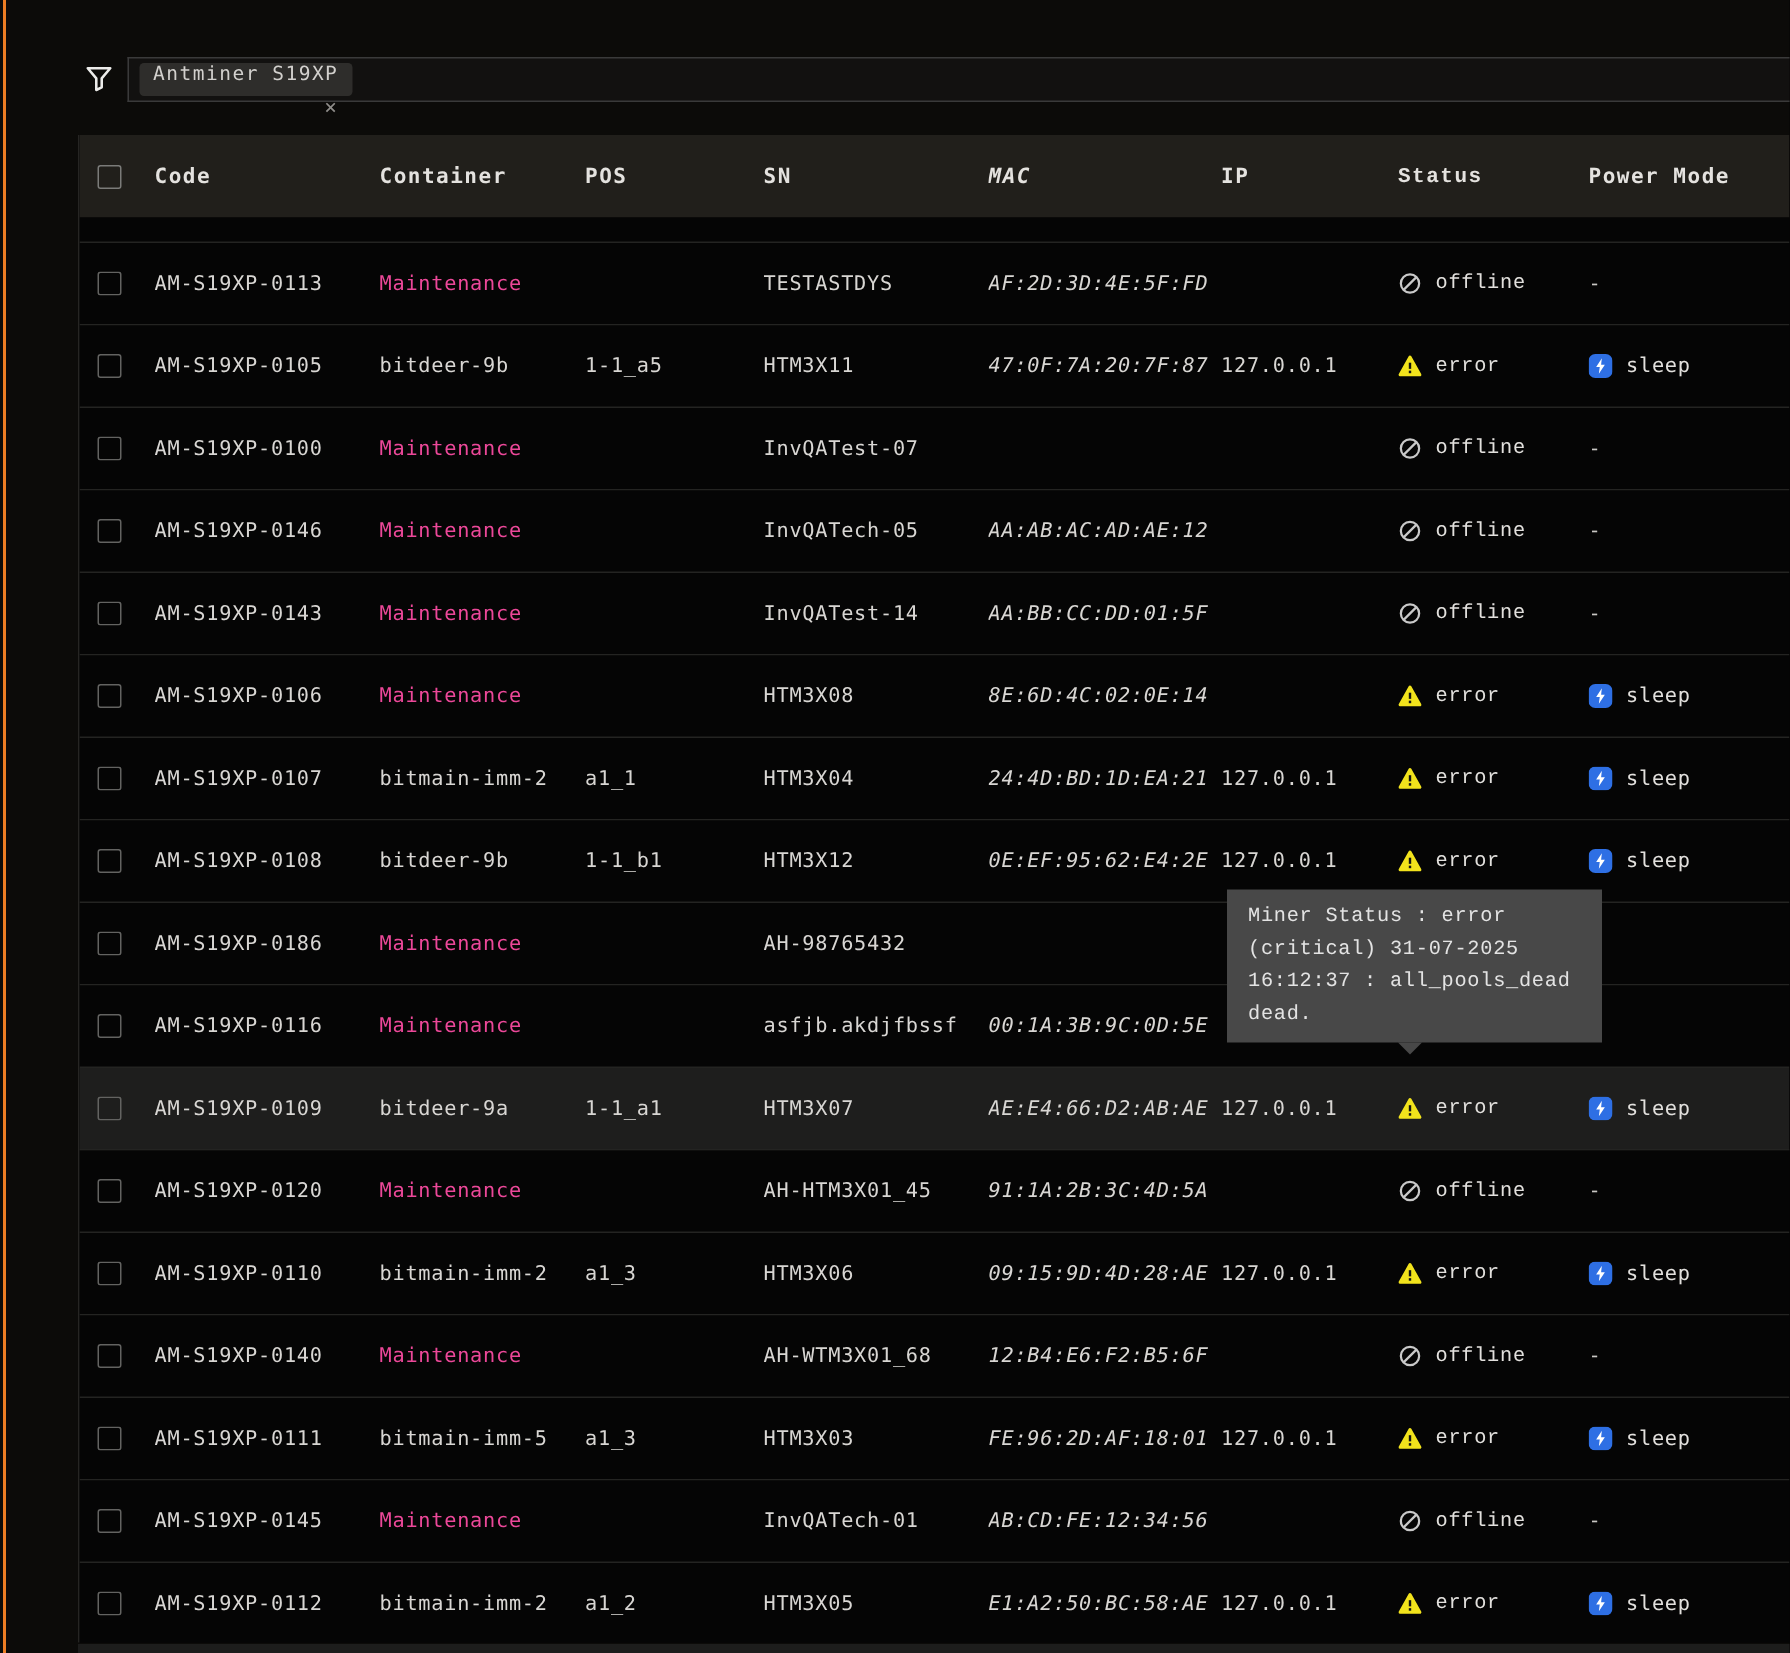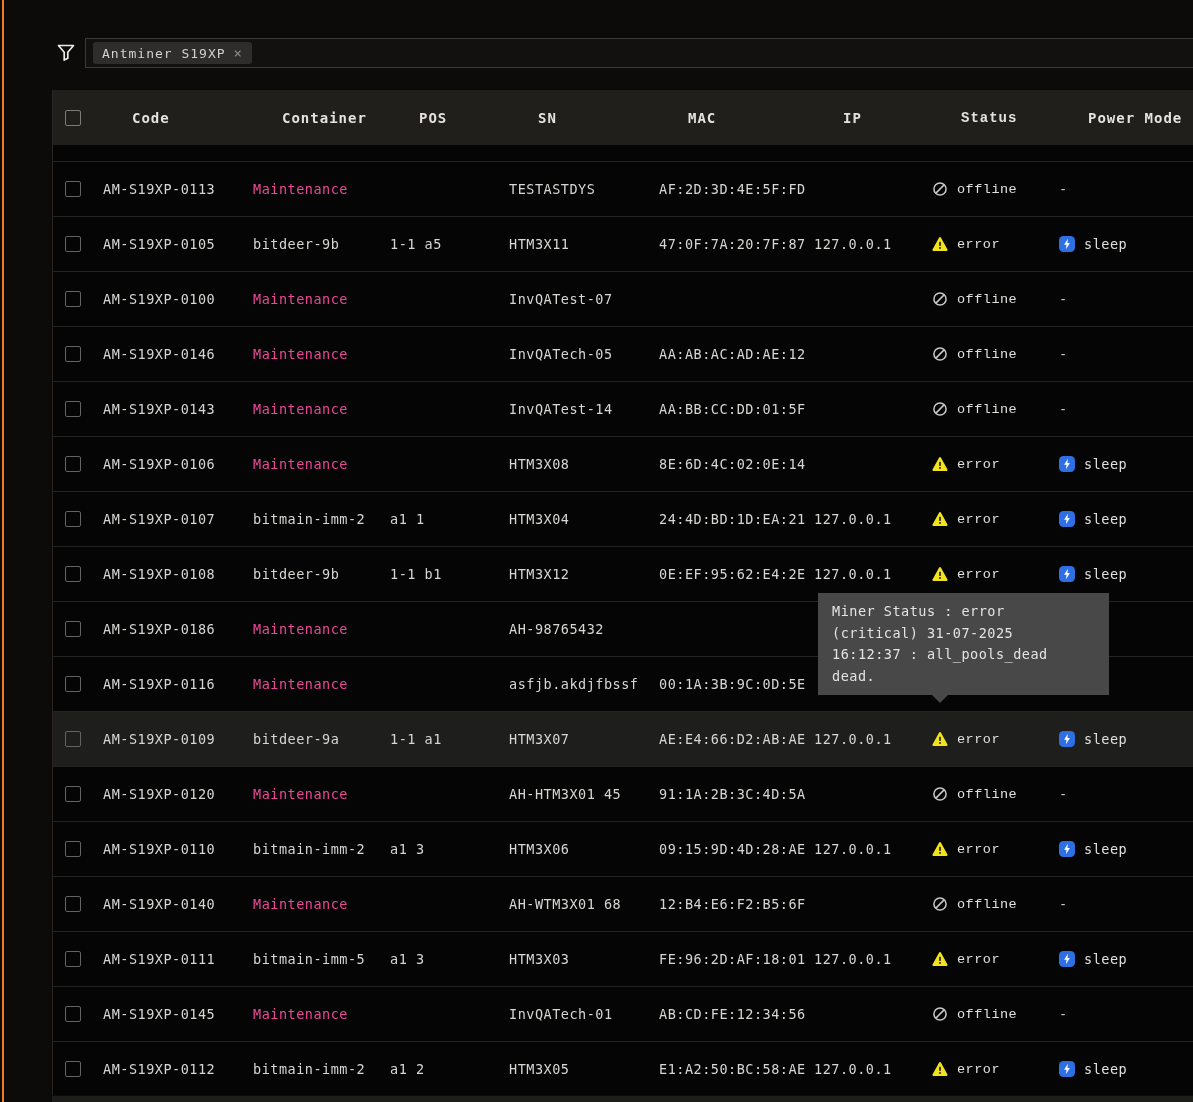--- a/index.html
+++ b/index.html
@@ -14,61 +14,61 @@
 
   
   .funnel-btn { position:absolute; left:55px; top:42px; width:22px; height:22px; cursor:pointer; }
   .filter-input {
     position:absolute; left:85px; top:38px; right:0px; height:30px;
     border:1px solid #3a3a3a; border-right:none;
     display:flex; align-items:center; padding-left:7px; background:#121110;
   }
   .chip {
     background:#2e2d2b; border-radius:3px; height:22px; padding:0 9px;
-    display:inline-flex; align-items:center; gap:8px;
-    color:#d2d0cd; font-size:13px; letter-spacing:1px; white-space:nowrap;
+    display:inline-flex; align-items:flex-end; gap:8px;
+    color:#d2d0cd; font-size:13px; letter-spacing:1px; white-space:nowrap;flex-direction:column;
   }
   .chip-close { color:#8f8d8a; font-size:14px; cursor:pointer; line-height:1; }
 
   
   .table {
     position:absolute; left:52px; top:90px; right:0; height:1005px;
     overflow:hidden; border-left:1px solid #262523; background:#050505;
   }
   .t-row { display:flex; align-items:center; height:55px; border-bottom:1px solid #242422; background:#050505; }
   .t-row.hovered { background:#1e1e1d; }
   .header-row { background:#211f1b; border-bottom:none; }
   .partial-row { height:17px; background:#050505; border-bottom:1px solid #242422; }
 
   .cell { overflow:hidden; white-space:nowrap; font-size:13.5px; letter-spacing:0.5px; flex:none; }
   .cell-cb     { width:50px; padding-left:12px; }
   .cell-code   { width:150px; }
   .cell-container{ width:137px; }
   .cell-pos    { width:119px; }
   .cell-sn     { width:150px; }
-  .cell-mac    { width:155px; }
+  .cell-mac    { width:155px;font-style:italic; }
   .cell-ip     { width:118px; }
   .cell-status { width:127px; display:flex; align-items:center; gap:9px;font-family:Liberation Mono, monospace; }
   .cell-power  { flex:1 1 auto; display:flex; align-items:center; gap:9px; }
 
   .header-row .cell { font-size:14px; font-weight:bold; color:#e4e2df; letter-spacing:1px; }
 
   .checkbox { width:16px; height:16px; border:1.5px solid #636361; border-radius:2px; background:transparent; cursor:pointer; }
   .header-row .checkbox { border-color:#7b7b79; }
 
   .maintenance { color:#ec4899; }
   .ico { width:16px; height:16px; flex:none; display:block; }
   .status-label, .power-label { color:#e2e0dd; }
   .power-dash { color:#c9c7c4; }
 
   
   .tooltip {
-    position:absolute; left:818px; top:593px; width:291px;
+    position:absolute; left:818px; top:593px; width:250px;
     background:#484848; color:#e3e3e3; padding:8px 14px;
-    font-size:13.5px; line-height:21.5px; letter-spacing:0.5px; z-index:10;
+    font-size:13.5px; line-height:21.5px; letter-spacing:0.5px; z-index:10;font-family:Liberation Mono, monospace;
   }
   .tooltip::after {
     content:""; position:absolute; top:100%; left:114px;
     border-left:8px solid transparent; border-right:8px solid transparent;
     border-top:8px solid #484848;
   }
 
   .hscroll-track { position:absolute; left:52px; right:0; top:1096px; height:6px; background:#1d1d1c; cursor:pointer; }
 </style>
 </head>
@@ -87,21 +87,21 @@
     <span>Antminer S19XP</span>
     <span class="chip-close">×</span>
   </span>
 </div>
 
 <div class="table">
   <div class="t-row header-row">
     <div class="cell cell-cb">
       <div class="checkbox"></div>
     </div>
-  <div class="cell cell-code" style="display: block; margin-left: 29px;">Code</div>
+  <div class="cell cell-code" style="display: block;">Code</div>
       <div class="cell cell-container" style="display: block;">Container</div>
       <div class="cell cell-pos" style="display: block;">POS</div>
       <div class="cell cell-sn" style="display: block;">SN</div>
       <div class="cell cell-mac" style="display: block;">MAC</div>
       <div class="cell cell-ip" style="display: block;">IP</div>
       <div class="cell cell-status" style="display: block;">Status</div>
       <div class="cell cell-power" style="display: block;">Power Mode</div>
     </div>
   <div class="partial-row"></div>
   <div id="rows-host">

